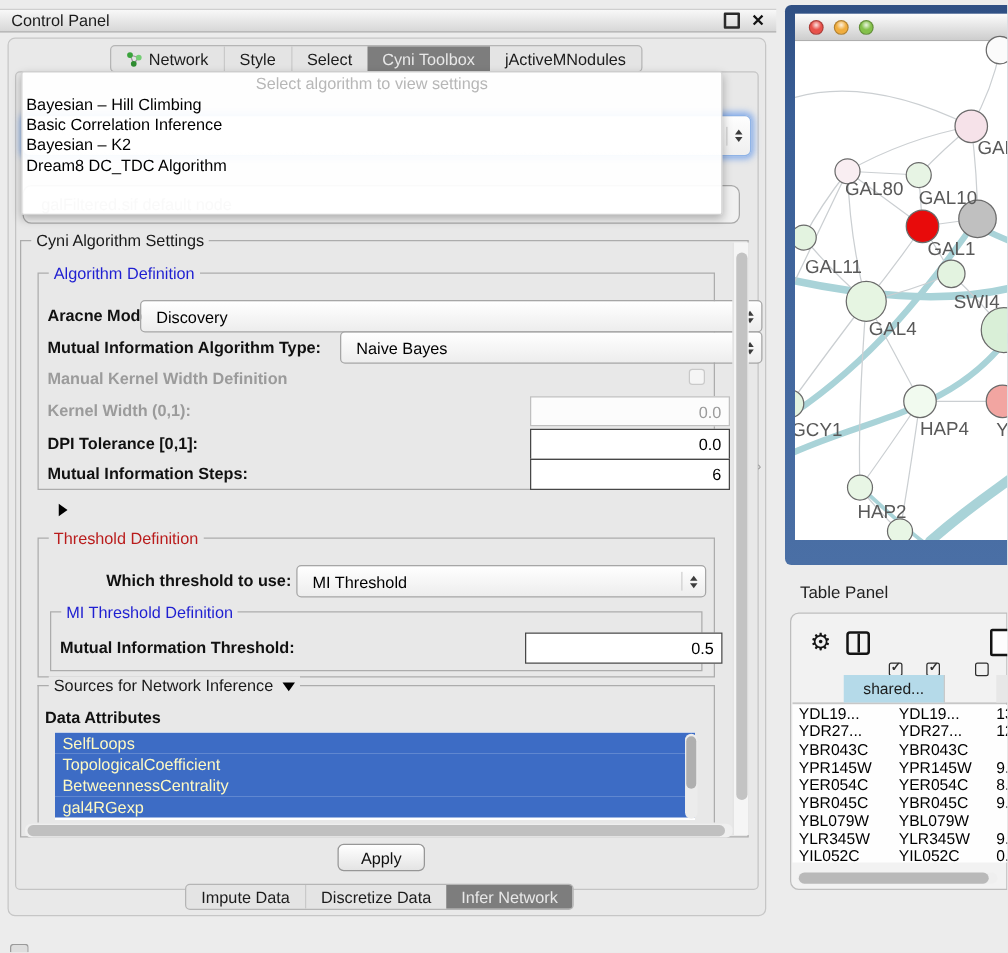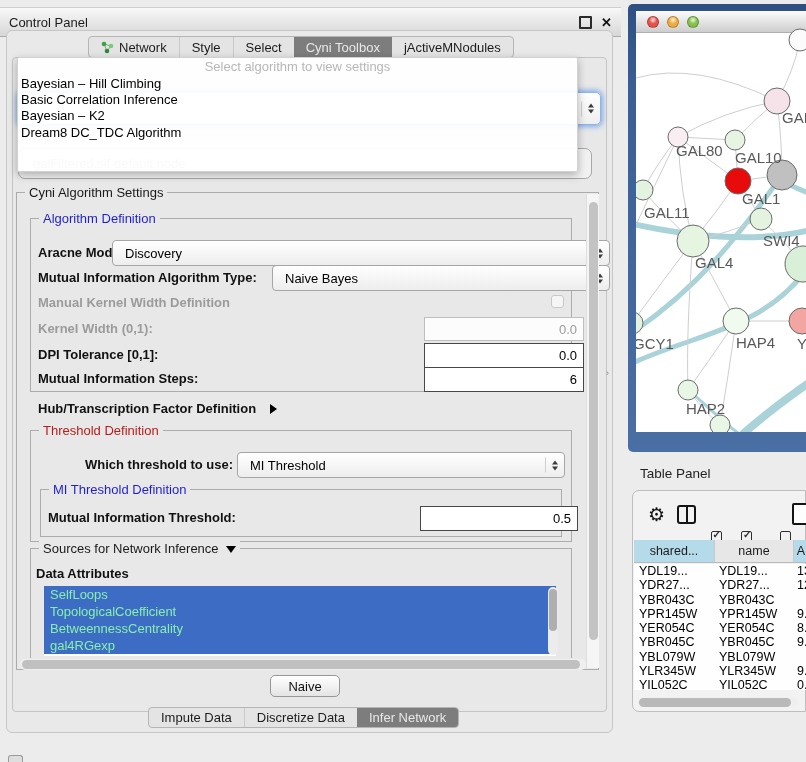--- a/index.html
+++ b/index.html
@@ -1,21 +1,21 @@
 <!DOCTYPE html>
 <html><head>
 <meta charset="utf-8">
 <style>
   html,body{margin:0;padding:0;background:#ECECEC;}
   .stage{position:relative;width:806px;height:762px;background:#ECECEC;overflow:hidden;
          font-family:"Liberation Sans",sans-serif;-webkit-font-smoothing:antialiased;}
   .abs{position:absolute;box-sizing:border-box;}
 
   
-  .cp-titlebar{left:0;top:7px;width:621px;height:30px;background:linear-gradient(#F8F8F8,#D7D7D7);
+  .cp-titlebar{left:0;top:7px;width:621px;height:19px;background:linear-gradient(#F8F8F8,#D7D7D7);
     border-top:1px solid #CFCFCF;border-bottom:1px solid #ABABAB;display:flex;align-items:center;padding:0 9px;}
   .cp-title{font-size:13px;color:#1b1b1b;}
   .cp-float{width:9px;height:9px;border:2px solid #2b2b2b;border-radius:1px;margin-left:auto;margin-right:9px;}
   .cp-close{font-size:13px;font-weight:bold;color:#111;line-height:13px;}
   .cp-body{left:6px;top:30px;width:607px;height:703px;background:#E9E9E9;border:1px solid #C6C6C6;border-radius:6px;}
   .cp-main{left:12px;top:57px;width:595px;height:655px;background:#E8E8E8;border:1px solid #C4C4C4;border-radius:4px;}
 
   
   .tabstrip{display:flex;height:22px;border:1px solid #B5B5B5;border-radius:4px;background:#E4E4E4;overflow:hidden;align-items:stretch;}
   .tab{display:flex;align-items:center;gap:5px;padding:0 12px;font-size:13px;color:#1c1c1c;border-left:1px solid #C9C9C9;background:transparent;white-space:nowrap;}
@@ -61,21 +61,21 @@
     justify-content:flex-end;padding:0 6px;font-size:13px;color:#9B9B9B;position:absolute;}
   .checkbox-dis{width:13px;height:13px;border:1px solid #C9C9C9;border-radius:3px;background:#F5F5F5;}
 
   .tri-right{display:inline-block;width:0;height:0;border-top:5.5px solid transparent;border-bottom:5.5px solid transparent;
     border-left:7px solid #000;margin-left:9px;vertical-align:middle;}
   .tri-down{display:inline-block;width:0;height:0;border-left:5.5px solid transparent;border-right:5.5px solid transparent;
     border-top:7px solid #000;margin-left:7px;vertical-align:middle;}
 
   
   .attr-list{left:44px;top:586px;width:512px;height:70px;background:#FFF;overflow:hidden;}
-  .attr-item{height:17px;line-height:17px;background:#3D6CC5;color:#86efac;font-size:13px;padding-left:6px;white-space:nowrap;}
+  .attr-item{height:17px;line-height:17px;background:#3D6CC5;color:#fef9c3;font-size:13px;padding-left:6px;white-space:nowrap;}
   .mini-vscroll{left:548px;top:587px;width:10px;height:68px;background:#ECECEC;border-radius:5px;}
   .mini-vscroll i{position:absolute;left:1px;top:2px;width:8px;height:42px;background:#AFAFAF;border-radius:4px;}
 
   .vscroll{left:586px;top:194px;width:13px;height:474px;background:#F5F5F5;border-left:1px solid #DEDEDE;}
   .vscroll i{position:absolute;left:2px;top:8px;width:9px;height:438px;background:#C3C3C3;border-radius:5px;}
   .hscroll{left:20px;top:659px;width:566px;height:11px;background:#EFEFEF;border-radius:5px;}
   .hscroll i{position:absolute;left:2px;top:1px;width:558px;height:9px;background:#C0C0C0;border-radius:5px;}
 
   .apply-btn{left:270px;top:675px;width:70px;height:22px;border:1px solid #979797;border-radius:5px;
     background:linear-gradient(#FFFFFF,#E4E4E4);display:flex;align-items:center;justify-content:center;
@@ -97,21 +97,21 @@
   
   .tp-label{font-size:13.5px;color:#222;}
   .table-box{left:632px;top:490px;width:174px;height:222px;border:1px solid #BEBEBE;border-radius:7px 0 0 7px;background:#F2F2F2;}
   .gear{font-size:19px;color:#141414;line-height:19px;}
   .col-icon{width:19px;height:19px;border:2px solid #141414;border-radius:3px;position:relative;}
   .col-icon:after{content:"";position:absolute;left:7px;top:0;width:2px;height:15px;background:#141414;}
   .cb{width:11px;height:11px;border:1.6px solid #2e2e2e;border-radius:2px;display:inline-block;position:relative;box-sizing:border-box;}
   .cb.on:after{content:"✓";position:absolute;left:0.5px;top:-3.5px;font-size:10px;color:#2e2e2e;font-weight:bold;}
   .doc-icon{width:20px;height:22px;border:2px solid #141414;border-radius:2px;background:#FDFDFD;}
   .tbl-head{left:634px;top:540px;width:172px;height:23px;display:flex;border-bottom:1px solid #B9B9B9;}
-  .th{display:flex;align-items:center;justify-content:center;font-size:12.5px;color:#1c1c1c;border-right:1px solid #C9C9C9;overflow:hidden;white-space:nowrap;}
+  .th{display:flex;align-items:center;justify-content:center;font-size:12.5px;color:#1c1c1c;border-right:1px solid #C9C9C9;overflow:hidden;white-space:nowrap;margin-left:41px;}
   .tbl-rows{left:634px;top:564px;width:172px;height:126px;background:#FEFEFE;overflow:hidden;}
   .tr{height:14.3px;line-height:14.3px;font-size:12.5px;color:#000;white-space:nowrap;position:relative;}
   .tr span{position:absolute;overflow:hidden;}
   .tp-hscroll{left:638px;top:698px;width:160px;height:9px;background:#EFEFEF;border-radius:5px;}
   .tp-hscroll i{position:absolute;left:1px;top:0;width:152px;height:9px;background:#B9B9B9;border-radius:5px;}
 
   .divider-arrow{font-size:9px;color:#8f8f8f;}
   .corner-icon{left:8px;top:755px;width:15px;height:7px;border:1px solid #9a9a9a;border-bottom:none;border-radius:3px 3px 0 0;background:#DEDEDE;}
 </style>
 </head>
@@ -213,21 +213,20 @@
   <div class="field" style="left:424px;top:343px;width:146px;">
     <span>0.0</span>
   </div>
   <span class="abs lbl" style="left:38px;top:371px;">Mutual Information Steps:</span>
   <div class="field" style="left:424px;top:367px;width:146px;">
     <span>6</span>
   </div>
 
   
   <div class="abs" style="left:38px;top:399px;">
-    <span class="lbl" style="font-weight:bold;">Hub/Transcription Factor Definition</span>
     <span class="tri-right"></span>
   </div>
 
   
   <div class="abs group" style="left:30px;top:430px;width:542px;height:112px;">
     <span class="gtitle t-green">Threshold Definition</span>
   </div>
   <span class="abs lbl" style="left:85px;top:457px;">Which threshold to use:</span>
   <div class="combo" style="left:237px;top:452px;width:288px;">
     <span>MI Threshold</span>
@@ -262,21 +261,21 @@
     </div>
 
   <div class="abs vscroll">
       <i></i>
     </div>
   <div class="abs hscroll">
       <i></i>
     </div>
 
   <div class="abs apply-btn">
-    <span>Naive</span>
+    <span>Apply</span>
   </div>
 
   <div class="abs tabstrip" id="bottom-tabs" style="left:148px;top:707px;height:21px;">
       <div class="tab">
         <span>Impute Data</span>
       </div>
       <div class="tab">
         <span>Discretize Data</span>
       </div>
       <div class="tab sel">

